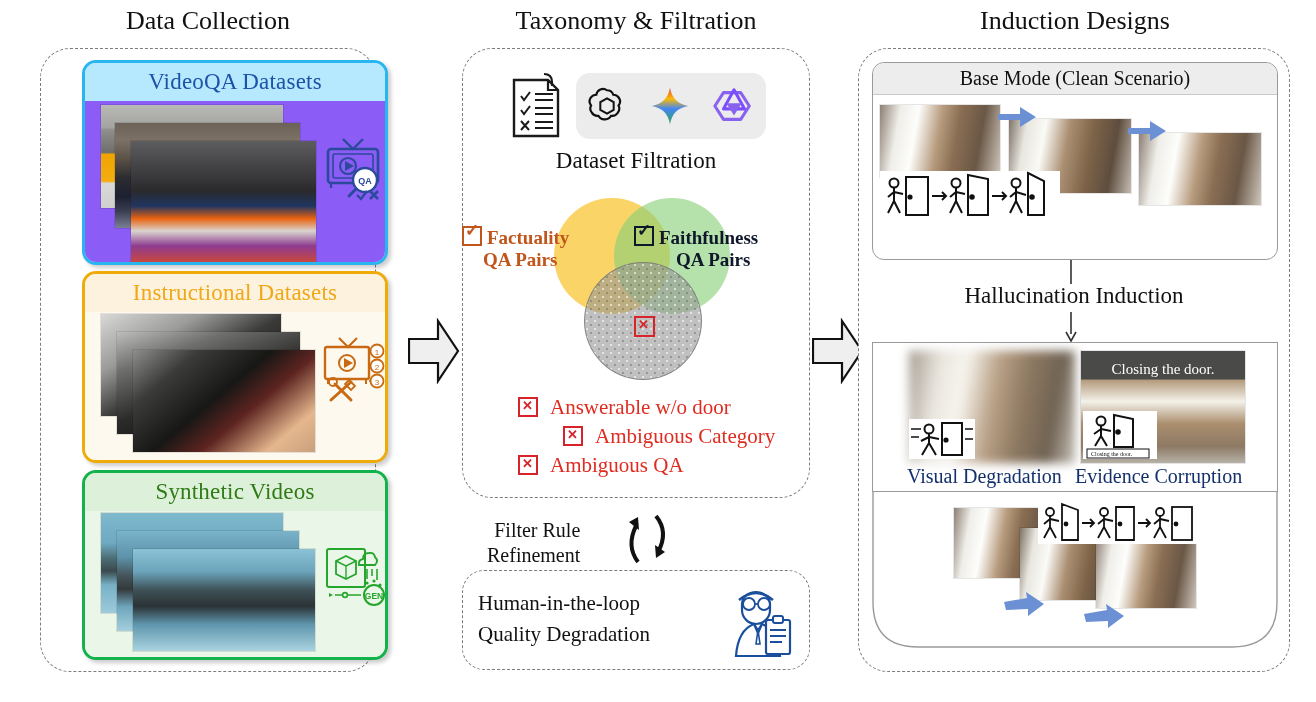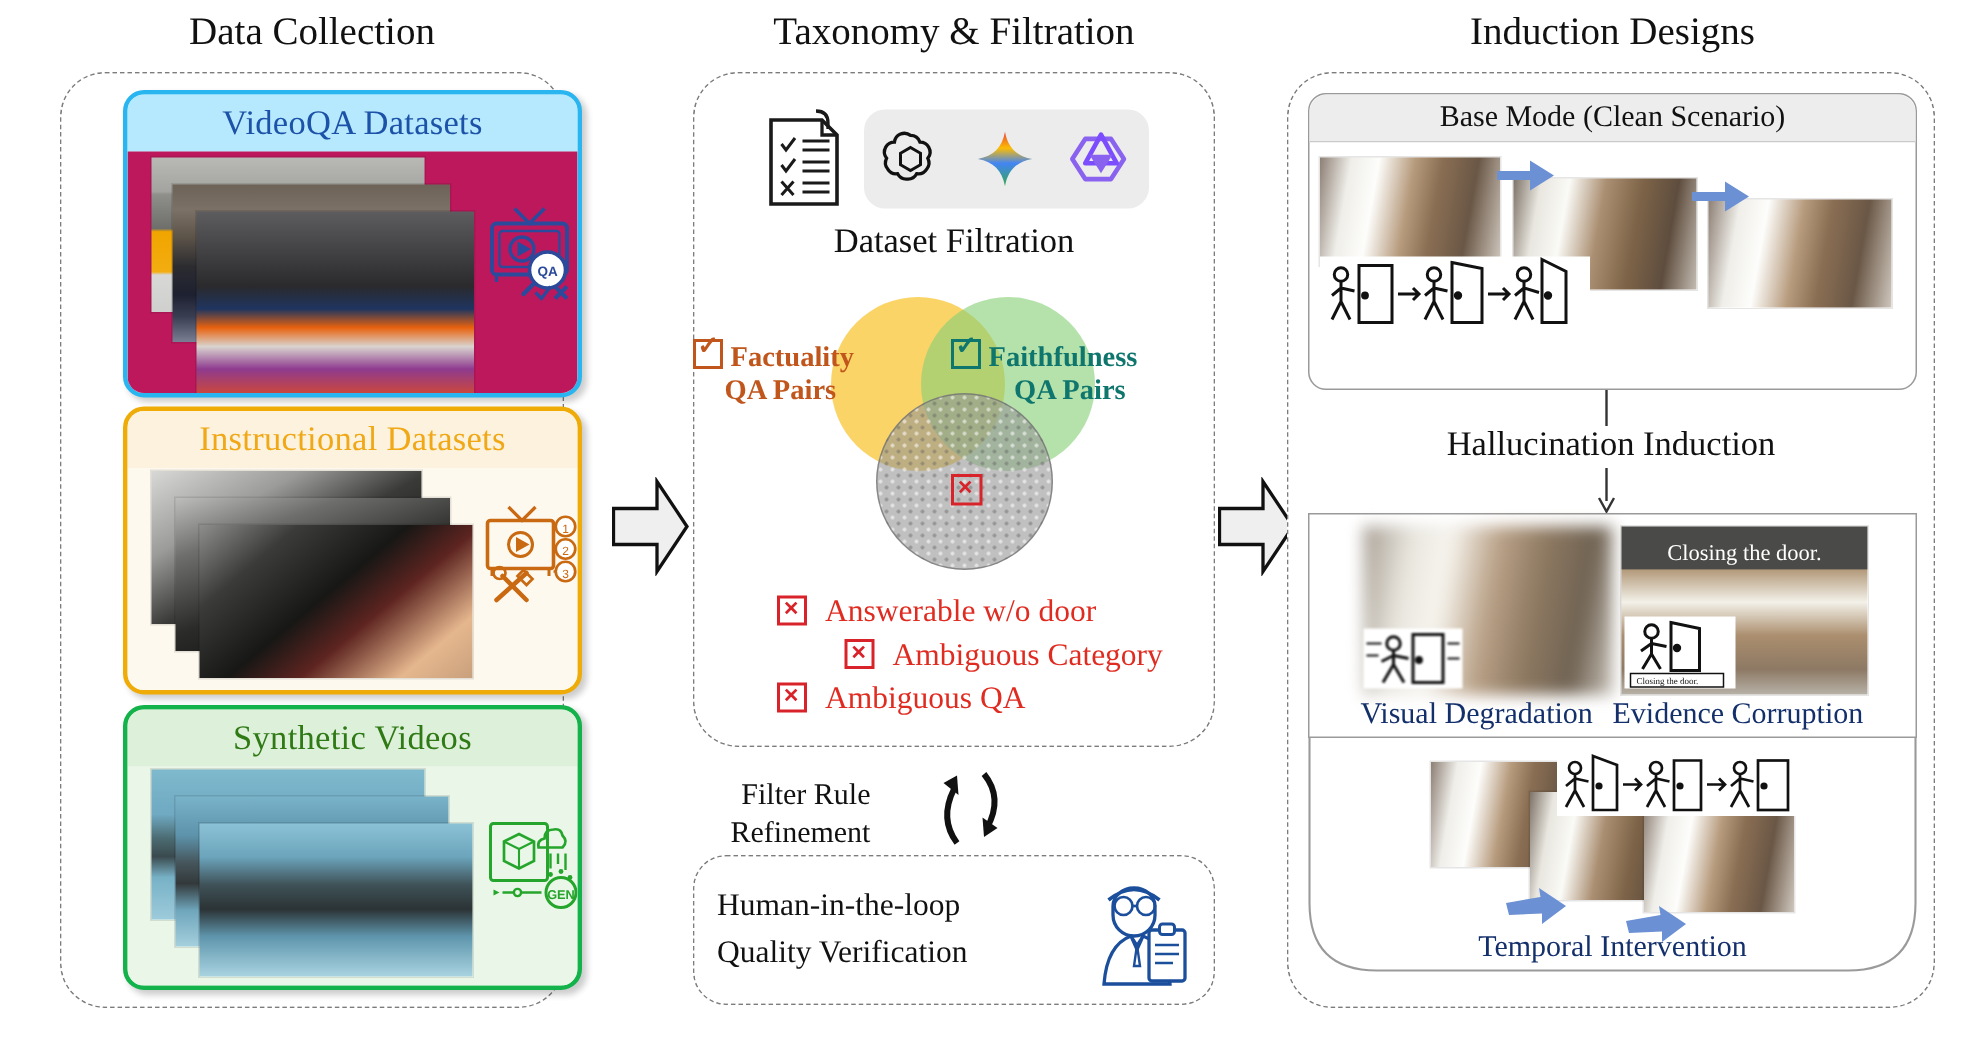--- a/index.html
+++ b/index.html
@@ -44,21 +44,21 @@
     height:38px;
     display:flex;align-items:center;justify-content:center;
     font-size:23px;
     letter-spacing:.2px;
     white-space:nowrap;
   }
   .ds-card .body{position:absolute;left:0;right:0;top:38px;bottom:0;}
 
   .card-blue{border:3px solid #29b6f0;background:#d8f4fe;}
   .card-blue .hdr{background:#b6e9fd;color:#1c52a8;}
-  .card-blue .body{background:#be185d;}
+  .card-blue .body{background:#8b5cf6;}
 
   .card-amber{border:3px solid #efac08;background:#fdf7e6;}
   .card-amber .hdr{background:#fcf2dd;color:#f0a816;}
   .card-amber .body{background:#fdf9ef;}
 
   .card-green{border:3px solid #13b24b;background:#eaf7e8;}
   .card-green .hdr{background:#ddf0d9;color:#2f7a15;}
   .card-green .body{background:#eaf7e8;padding-left:33px;}
 
   
@@ -288,21 +288,21 @@
   <div style="position:absolute;left:462px;top:190px;width:348px;height:210px;">
     <div class="venn-c venn-y" style="left:92px;top:8px;width:116px;height:116px;"></div>
     <div class="venn-c venn-g" style="left:152px;top:8px;width:116px;height:116px;"></div>
     <div class="venn-c venn-gray" style="left:122px;top:72px;width:116px;height:116px;"></div>
 
     <div class="venn-label" style="left:0px;top:36px;color:#c0561c;">
       <span><span class="chkbox"></span></span><span>Factuality</span><br>
       <span style="margin-left:21px;">QA Pairs</span>
     </div>
 
-    <div class="venn-label" style="left:172px;top:36px;color:#0f766e;">
+    <div class="venn-label" style="left:172px;top:36px;color:#0f172a;">
       <span><span class="chkbox"></span></span><span>Faithfulness</span><br>
       <span style="margin-left:42px;">QA Pairs</span>
     </div>
 
     <span class="xbox" style="position:absolute;left:172px;top:126px;width:17px;height:17px;"></span>
   </div>
 
   <div class="excl-row" style="left:518px;top:395px;">
     <span class="xbox"></span><span>Answerable w/o door</span>
   </div>
@@ -320,21 +320,21 @@
 
   <svg style="position:absolute;left:612px;top:508px;" width="70" height="62" viewBox="0 0 70 62">
     <path d="M26 54 q-12 -16 -2 -36" stroke="#111" stroke-width="4" fill="none" stroke-linecap="butt"></path>
     <path d="M17 14 L26 9 L27 22 Z" fill="#111"></path>
     <path d="M44 8 q13 16 2 36" stroke="#111" stroke-width="4" fill="none"></path>
     <path d="M53 44 L44 50 L43 37 Z" fill="#111"></path>
   </svg>
 
   <div class="txt" style="left:478px;top:588px;font-size:21px;color:#111;line-height:31px;">
     <div>Human-in-the-loop</div>
-    <div>Quality Verification</div>
+    <div>Quality Degradation</div>
   </div>
 
   <svg style="position:absolute;left:722px;top:582px;" width="72" height="78" viewBox="0 0 72 78">
     <path d="M20 22 a14 12 0 0 1 28 0 l0 6 a14 14 0 0 1 -28 0 Z" stroke="#1b4f9c" stroke-width="2.2" fill="#fff"></path>
     <path d="M17 18 q17 -14 34 0" stroke="#1b4f9c" stroke-width="2.4" fill="none"></path>
     <circle cx="27" cy="22" r="6" stroke="#1b4f9c" stroke-width="1.8" fill="none"></circle>
     <circle cx="42" cy="22" r="6" stroke="#1b4f9c" stroke-width="1.8" fill="none"></circle>
     <path d="M33 22 L36 22" stroke="#1b4f9c" stroke-width="1.8"></path>
     <path d="M14 74 q2 -26 18 -32 l4 9 l4 -9 q16 6 18 32 Z" stroke="#1b4f9c" stroke-width="2.2" fill="#fff"></path>
     <path d="M32 42 L36 48 L40 42" stroke="#1b4f9c" stroke-width="1.8" fill="none"></path>
@@ -451,16 +451,15 @@
       </g>
     </svg>
 
     <svg class="barrow" style="left:132px;top:100px;" width="42" height="26" viewBox="0 0 42 26">
       <path d="M0 10 L23 6 L22 0 L40 12 L24 24 L24 17 L2 18 Z" fill="#6b90d4"></path>
     </svg>
     <svg class="barrow" style="left:212px;top:112px;" width="42" height="26" viewBox="0 0 42 26">
       <path d="M0 10 L23 6 L22 0 L40 12 L24 24 L24 17 L2 18 Z" fill="#6b90d4"></path>
     </svg>
 
-    <div class="caption" style="left:0px;top:128px;width:406px;text-align:center;">Temporal Intervention</div>
   </div>
 
 </div>
 
 </body></html>

